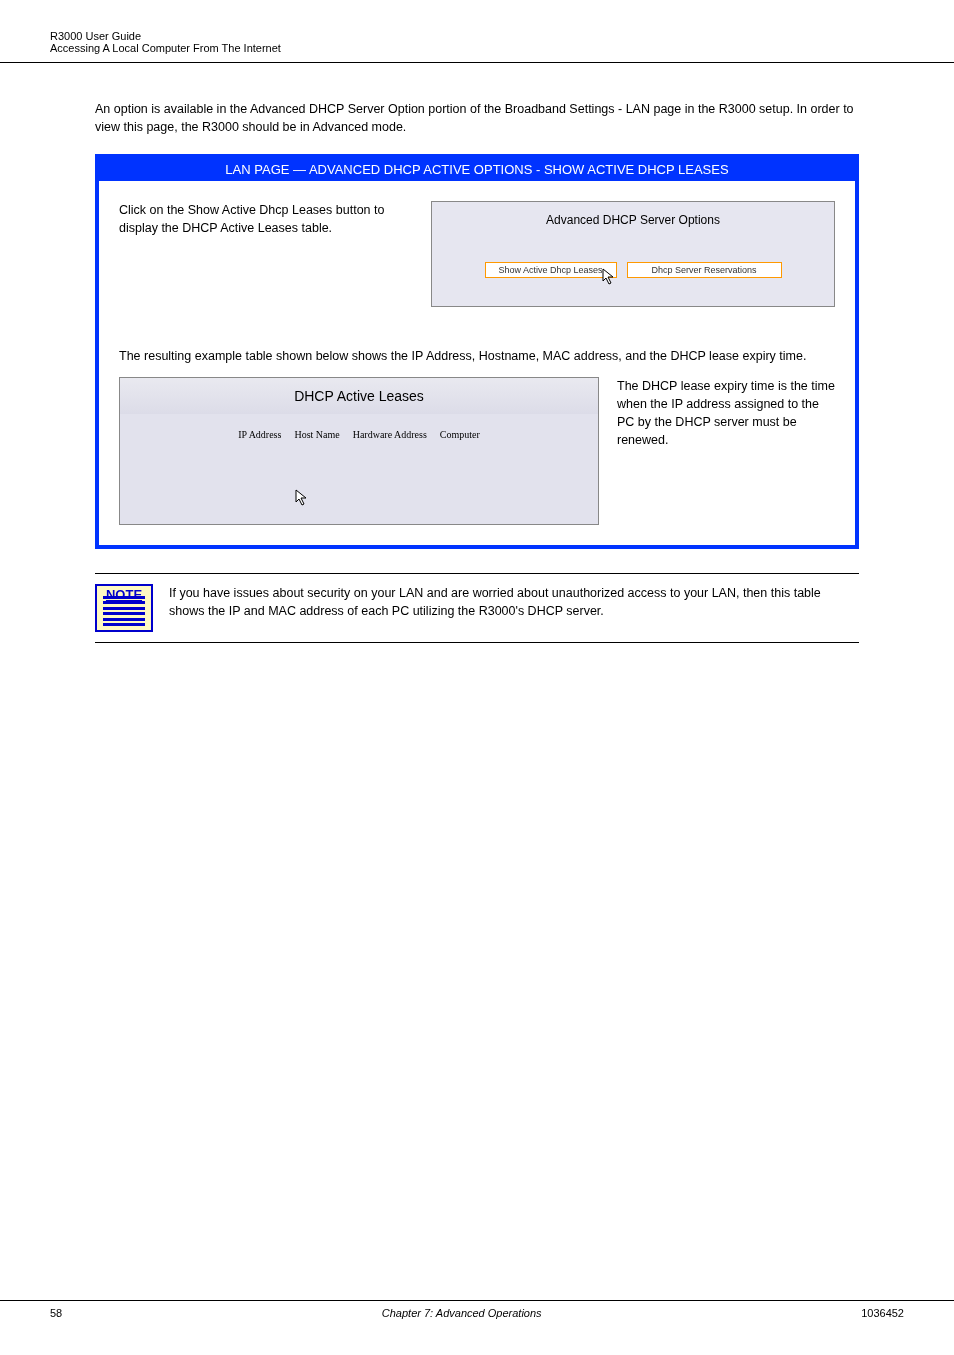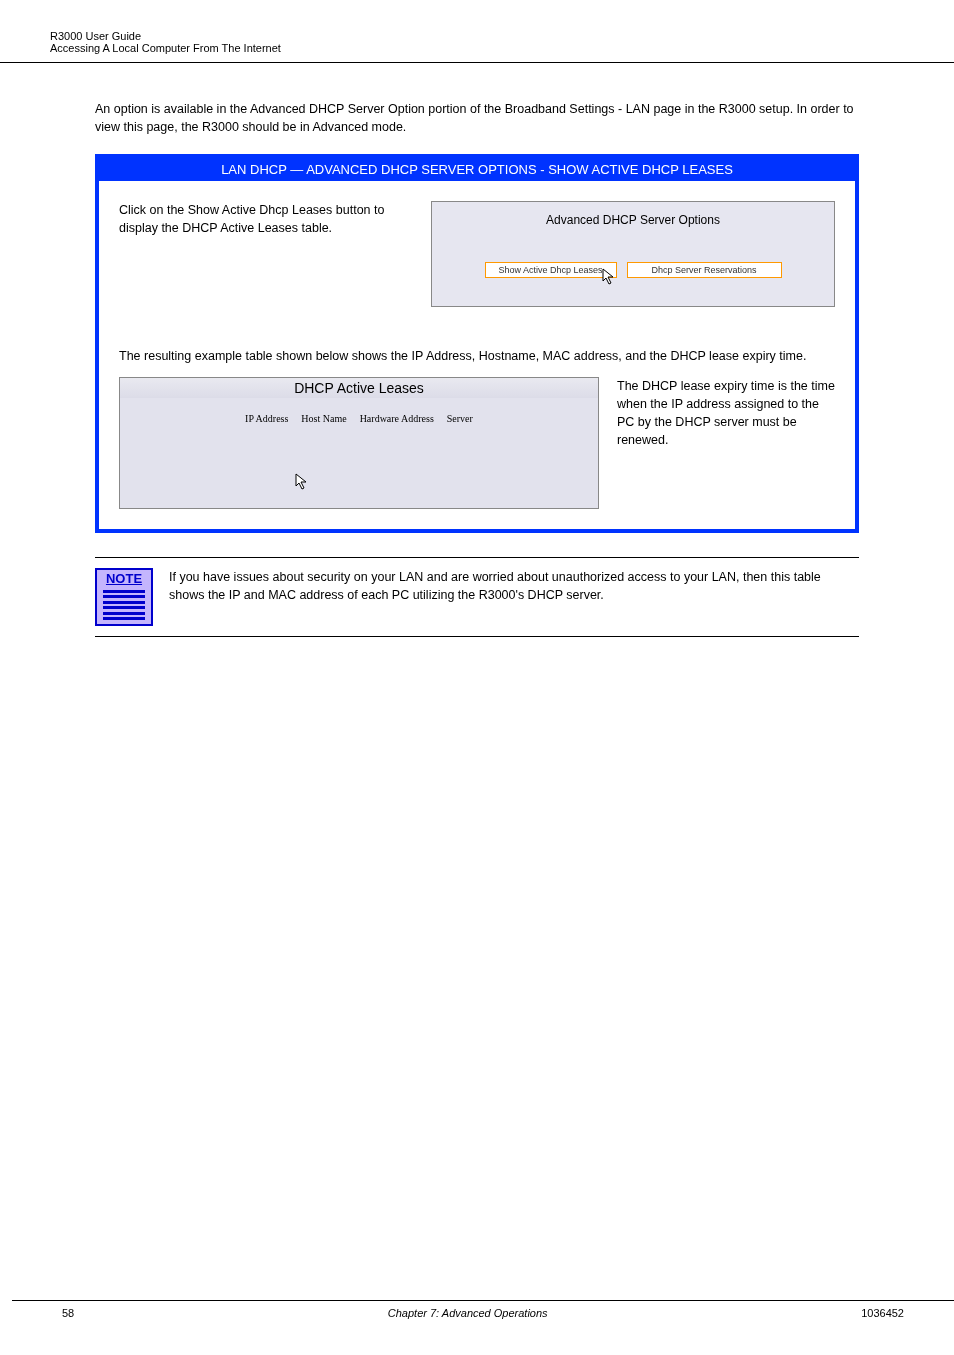--- a/index.html
+++ b/index.html
@@ -98,21 +98,21 @@
     }
     .leases-box {
       width: 480px;
       border: 1px solid #888;
       background: #e2e2ed;
     }
     .leases-header {
       background: linear-gradient(#e9e9f0, #dcdce8);
       text-align: center;
       font-size: 14px;
-      padding: 0 0;
+      padding: 8px 0;
       color: #000;
     }
     .leases-body {
       background: #e2e2ed;
       padding: 14px 0 30px 0;
       min-height: 110px;
       position: relative;
     }
     .leases-cols {
       display: flex;
@@ -143,24 +143,24 @@
       margin-top: 24px;
       border-top: 1px solid #000;
       border-bottom: 1px solid #000;
       padding: 10px 0;
       display: flex;
       gap: 16px;
       align-items: flex-start;
     }
     .note-icon {
       flex: 0 0 58px;
-      height: 58px;
+      height: 48px;
       border: 2px solid #0000cc;
       position: relative;
-      background: #c4b5fd;
+      background: #fef9c3;
     }
     .note-icon-label {
       font-weight: bold;
       font-size: 13px;
       color: #0000cc;
       text-align: center;
       text-decoration: underline;
       padding-top: 1px;
     }
     .note-icon-lines {
@@ -176,42 +176,42 @@
       background: #0000cc;
     }
     .note-text {
       font-size: 12.5px;
       line-height: 1.45;
       flex: 1;
     }
     .footer {
       position: absolute;
       bottom: 36px;
-      left: 12px; right: 0;
+      left: 0; right: 0;
       border-top: 1px solid #000;
       padding: 6px 50px 0 50px;
       display: flex;
       justify-content: space-between;
       font-size: 11px;
     }
     .footer-center { font-style: italic; }
   </style>
 </head>
 <body>
 
 <div class="header">
   <span>R3000 User Guide</span>
   <span class="header-right">Accessing A Local Computer From The Internet</span>
 </div>
 
 <div class="content">
   <p class="intro-text">An option is available in the Advanced DHCP Server Option portion of the Broadband Settings - LAN page in the R3000 setup. In order to view this page, the R3000 should be in Advanced mode.</p>
 
   <div class="panel">
-    <div class="panel-title-bar">LAN DHCP — ADVANCED DHCP SERVER OPTIONS - SHOW ACTIVE DHCP LEASES</div>
+    <div class="panel-title-bar">LAN PAGE — ADVANCED DHCP ACTIVE OPTIONS - SHOW ACTIVE DHCP LEASES</div>
     <div class="panel-body">
       <div class="panel-section-1">
         <div class="text-col">
           <p>Click on the Show Active Dhcp Leases button to display the DHCP Active Leases table.</p>
         </div>
         <div class="options-box">
           <div class="options-title">Advanced DHCP Server Options</div>
           <div class="options-buttons">
             <button class="opt-btn left">Show Active Dhcp Leases</button>
             <button class="opt-btn right">Dhcp Server Reservations</button>
@@ -225,21 +225,21 @@
       <p style="margin-bottom:12px;">The resulting example table shown below shows the IP Address, Hostname, MAC address, and the DHCP lease expiry time.</p>
 
       <div class="panel-section-2">
         <div class="leases-box">
           <div class="leases-header">DHCP Active Leases</div>
           <div class="leases-body">
             <div class="leases-cols">
               <span>IP Address</span>
               <span>Host Name</span>
               <span>Hardware Address</span>
-              <span>Server</span>
+              <span>Computer</span>
             </div>
             <svg class="cursor2" viewBox="0 0 14 18">
               <path d="M1 1 L1 13 L4 10 L7 16 L9 15 L6 9 L11 9 Z" fill="#fff" stroke="#000" stroke-width="1"></path>
             </svg>
           </div>
         </div>
         <div class="text-col">
           <p class="lease-note">The DHCP lease expiry time is the time when the IP address assigned to the PC by the DHCP server must be renewed.</p>
         </div>
       </div>

